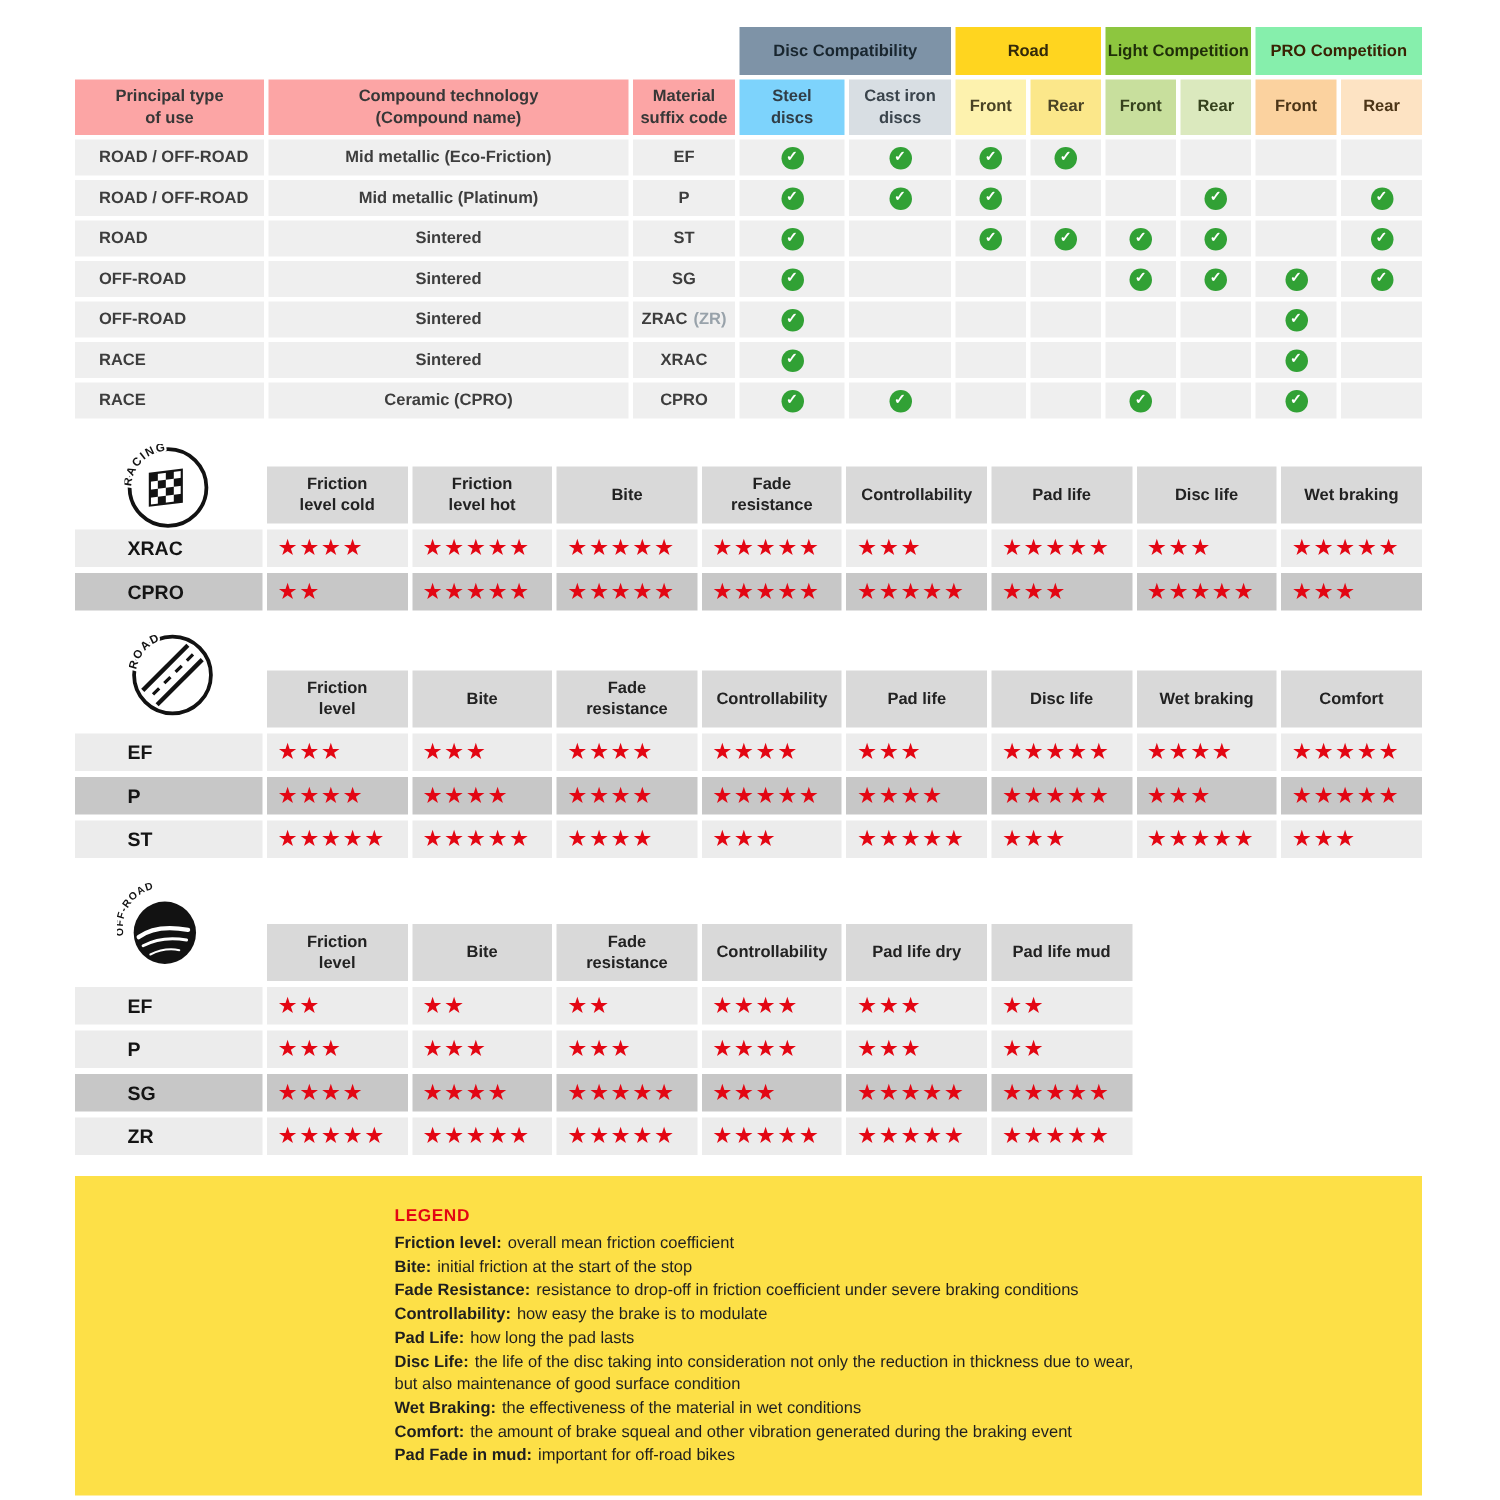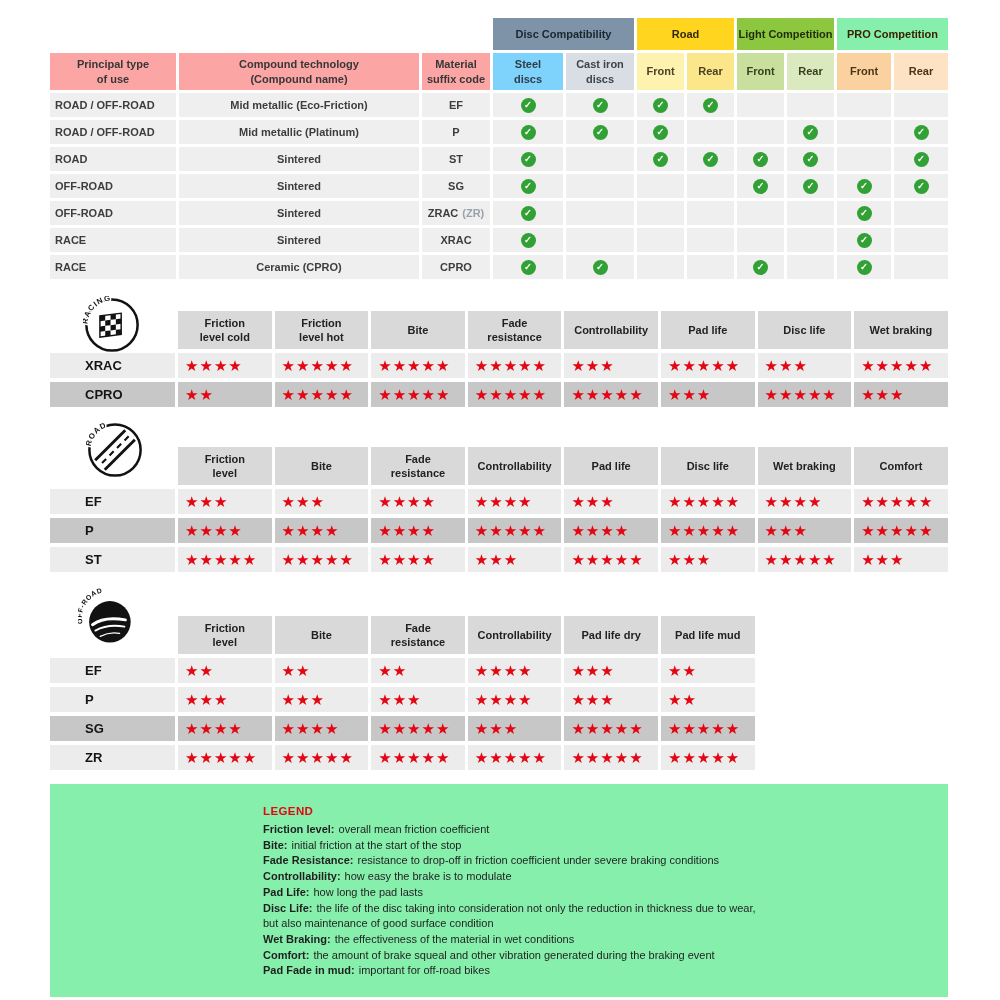--- a/index.html
+++ b/index.html
@@ -19,21 +19,21 @@
 .hdr{min-height:37px;background:#fca5a5;display:flex;align-items:center;justify-content:center;text-align:center;font-size:11px;font-weight:700;color:#373737;white-space:pre-line;line-height:1.3;padding:2px}
 .c-steel{background:#7dd3fc;color:#303d46}
 .c-cast{background:#d8dee3;color:#3a444c}
 .c-rf{background:#fdf2ae;color:#4a4325}
 .c-rr{background:#fbe78a;color:#4a4325}
 .c-lf{background:#c8df9d;color:#35421d}
 .c-lr{background:#dbe9be;color:#35421d}
 .c-pf{background:#fbd29f;color:#4c3517}
 .c-pr{background:#fde3c3;color:#4c3517}
 .cell{min-height:24px;background:#efefef;display:flex;align-items:center;font-size:11px;font-weight:700;color:#3d3d3d}
-.cell.use{padding-left:5px}
+.cell.use{padding-left:16px}
 .cell.tech,.cell.code{justify-content:center}
 .code-note{color:#98a2aa;margin-left:4px}
 .code-note:empty{display:none}
 .ck{justify-content:center}
 .mark{display:none;width:15px;height:15px;border-radius:50%;background:#31a135;color:#fff;align-items:center;justify-content:center;font-size:9.5px;font-weight:700;line-height:1}
 .mark::after{content:"✓"}
 .ck.checked .mark{display:flex}
 
 
 .section{position:relative}
@@ -51,21 +51,21 @@
 .rlabel{min-height:25px;background:#ececec;display:flex;align-items:center;padding-left:35px;font-size:13px;font-weight:700;color:#141414}
 .rcell{min-height:25px;background:#ececec;display:flex;align-items:center;padding-left:7px}
 .hl{background:#c7c7c7}
 .stars{color:#e30613;font-size:15px;letter-spacing:1px;line-height:1;white-space:nowrap}
 
 
 .icon-arc-text{font-size:8px;font-weight:700;fill:#121212;letter-spacing:1.1px;paint-order:stroke;stroke:#fff;stroke-width:3px}
 .icon-arc-text-sm{font-size:7.2px;font-weight:700;fill:#121212;letter-spacing:0.6px;paint-order:stroke;stroke:#fff;stroke-width:3px}
 
 
-.legend{margin-top:14px;width:898px;min-height:202px;background:#86efac;padding:21px 24px 18px 213px}
+.legend{margin-top:14px;width:898px;min-height:202px;background:#fde047;padding:21px 24px 18px 213px}
 .legend-title{color:#e30613;font-size:11.5px;font-weight:700;letter-spacing:.4px;margin-bottom:5px}
 .legend-line{font-size:11px;line-height:15.7px;color:#1f1f1f}
 .term{font-weight:700;margin-right:4px}
 .term:empty{display:none}
 </style>
 </head>
 <body>
 
 <div class="page">
 <div class="content">

